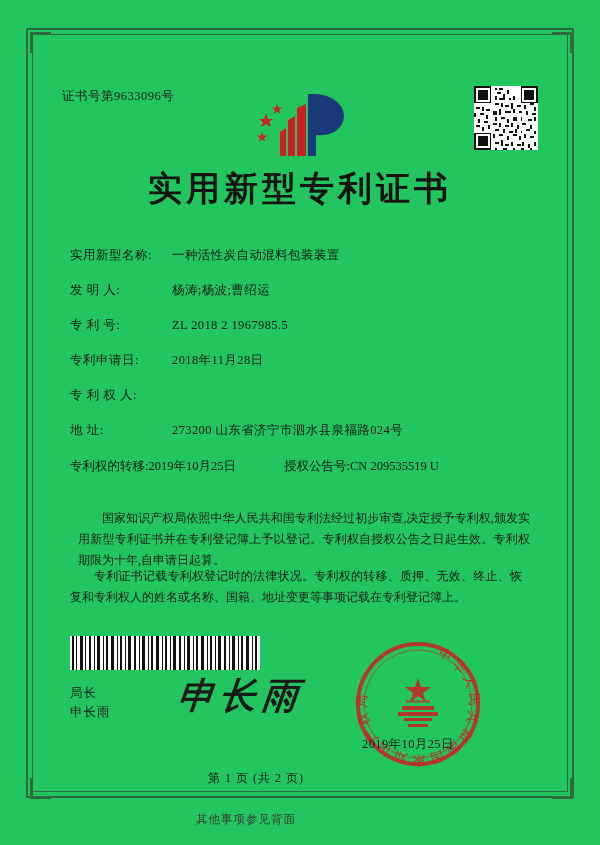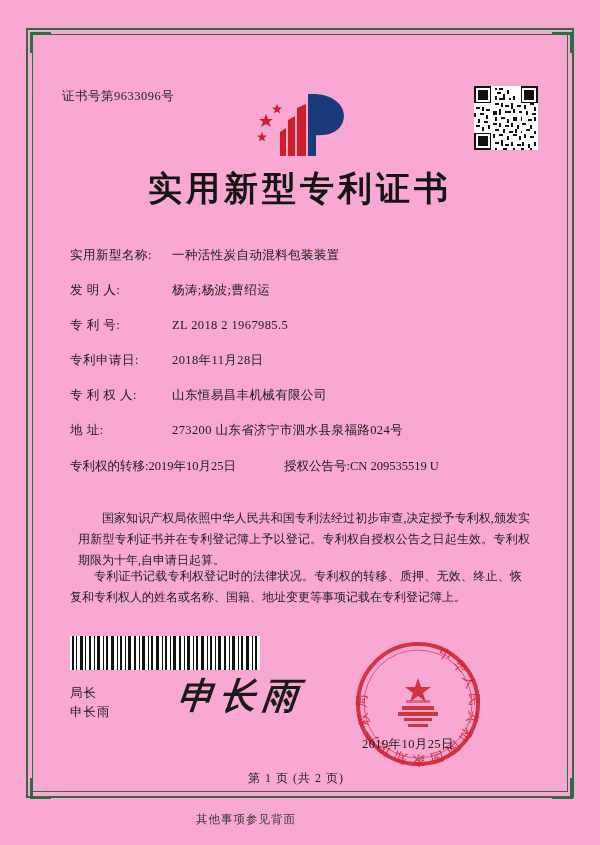--- a/index.html
+++ b/index.html
@@ -13,21 +13,21 @@
     font-family: "Liberation Serif", serif;
     color: #1a1a1a;
     position: relative;
     overflow: hidden;
   }
   .page {
     position: absolute;
     left: 0; top: 0;
     width: 600px;
     height: 845px;
-    background: #f9a8d4;
+    background: #22c55e;
   }
   
   .border-outer {
     position: absolute;
     left: 26px; top: 28px;
     width: 548px; height: 770px;
     border: 2px solid #2e6b3e;
     box-sizing: border-box;
   }
   .border-inner {
@@ -172,21 +172,20 @@
   }
 
   
   .page-no {
     position: absolute;
     left: 0; top: 770px;
     width: 512px;
     text-align: center;
     font-size: 12px;
     letter-spacing: 1px;
-    padding-left: 40px;
   }
   .footnote {
     position: absolute;
     left: 0; top: 812px;
     width: 492px;
     text-align: center;
     font-size: 11.5px;
     color: #3a3a3a;
     letter-spacing: 1px;
   }
@@ -329,21 +328,20 @@
       <span class="value">ZL 2018 2 1967985.5</span>
     </div>
 
     <div class="row">
       <span class="label label-w1">专利申请日:</span>
       <span class="value">2018年11月28日</span>
     </div>
 
     <div class="row">
       <span class="label label-w1">专 利 权 人:</span>
-      <span class="value">山东恒易昌丰机械有限公司</span>
     </div>
 
     <div class="row">
       <span class="label label-w1">地          址:</span>
       <span class="value">273200 山东省济宁市泗水县泉福路024号</span>
     </div>
 
     <div class="row-grant">
       <span class="label">专利权的转移:</span>
       <span class="value">2019年10月25日</span>

